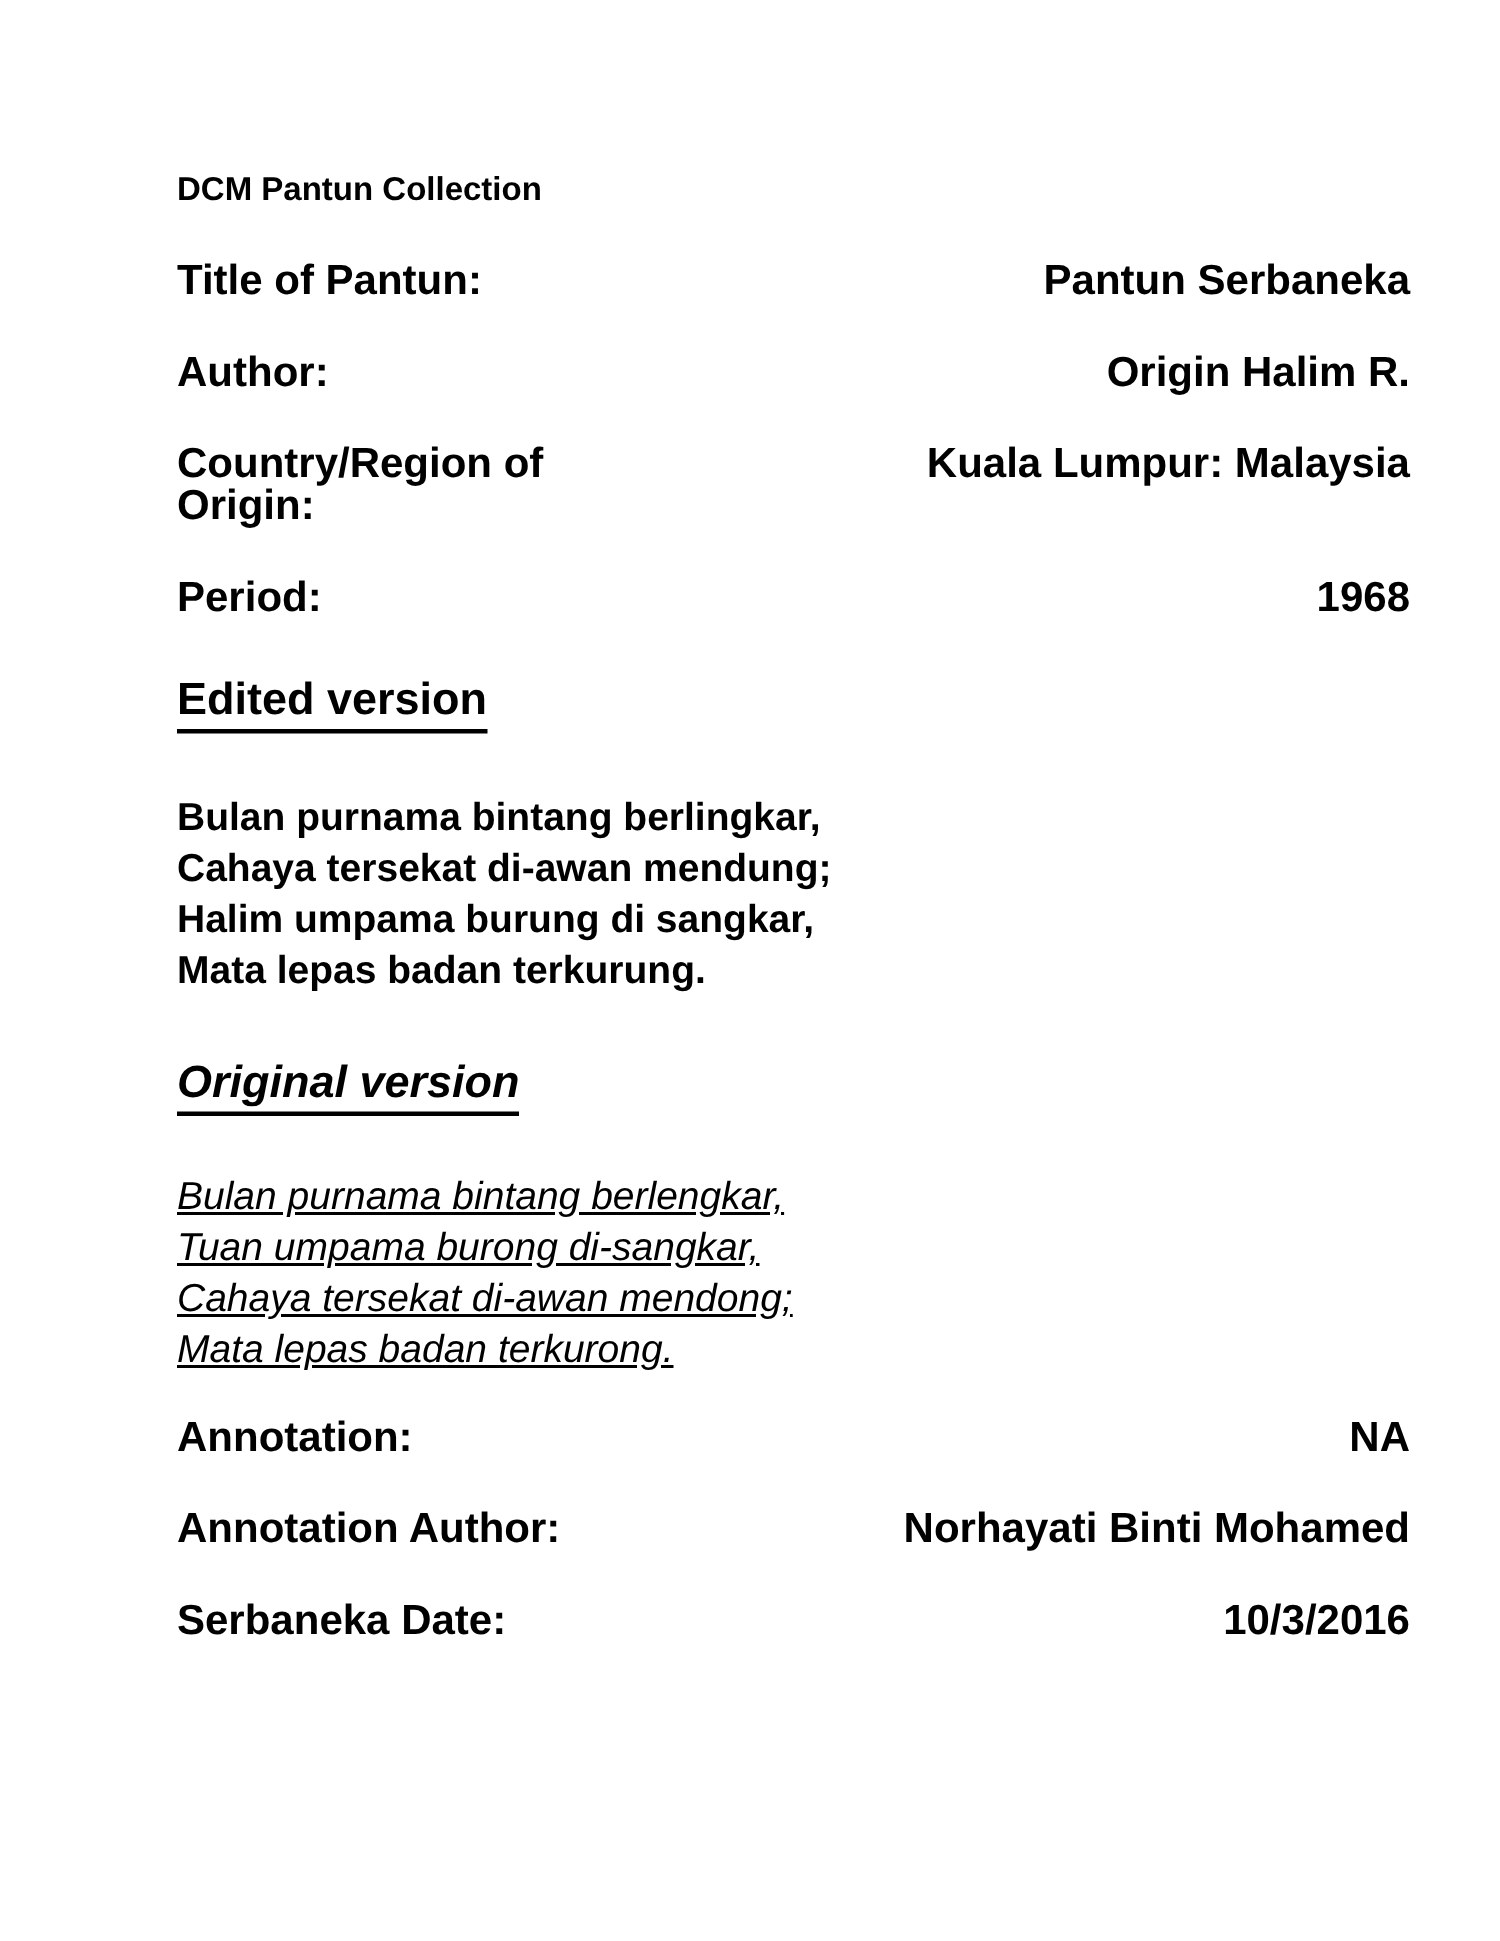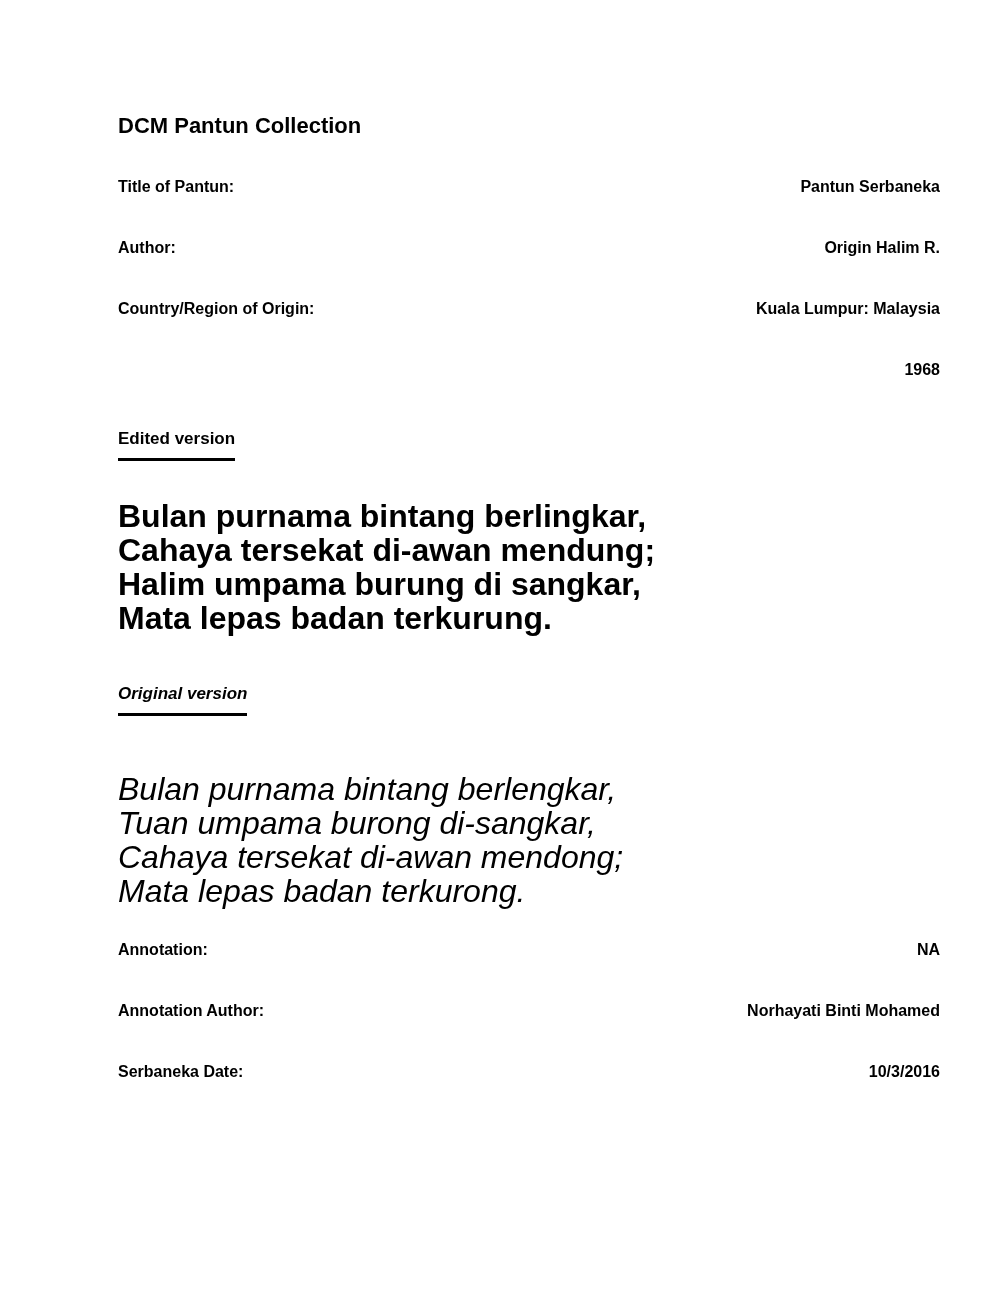--- a/index.html
+++ b/index.html
@@ -23,52 +23,52 @@
   }
   .doc-title {
     margin: 0;
     font-size: 22px;
     line-height: 28px;
     font-weight: bold;
   }
   .field-row {
     display: flex;
     margin-top: 33px;
-    font-size: 16px;
+    font-size: 28px;
     line-height: 28px;
     font-weight: bold;
   }
   .field-row .label {
     width: 293px;
     flex: 0 0 293px;
   }
   .field-row .value {
     flex: 1 1 auto;
     text-align: right;
   }
   .section-heading {
     margin: 0;
-    font-size: 17px;
+    font-size: 30px;
     line-height: 34px;
     font-weight: bold;
   }
   .section-heading.edited { margin-top: 38px; }
   .section-heading.original { margin-top: 42px; font-style: italic; }
   .section-heading .underlined {
     display: inline-block;
     border-bottom: 3px solid #000;
     padding-bottom: 2px;
   }
   .poem {
     margin-top: 38px;
-    font-size: 32px;
+    font-size: 26px;
     line-height: 34px;
   }
   .poem.edited-poem { font-weight: bold; }
-  .poem.original-poem { font-style: italic; font-weight: normal; margin-top: 56px; }
+  .poem.original-poem { font-style: italic; font-weight: normal; margin-top: 36px; text-decoration: underline; }
   .annotation-block { margin-top: 14px; }
   .annotation-block .field-row:first-child { margin-top: 28px; gap: 20px; }
 </style>
 </head>
 <body>
 
 <div class="page">
 
   <h1 class="doc-title">DCM Pantun Collection</h1>
 
@@ -81,20 +81,21 @@
     <div class="label">Author:</div>
     <div class="value">Origin Halim R.</div>
   </div>
 
   <div class="field-row">
     <div class="label">Country/Region of Origin:</div>
     <div class="value">Kuala Lumpur: Malaysia</div>
   </div>
 
   <div class="field-row">
+    <div class="label">Period:</div>
     <div class="value">1968</div>
   </div>
 
   <h2 class="section-heading edited">
     <span class="underlined">Edited version</span>
   </h2>
 
   <div class="poem edited-poem">
     <div class="poem-line">Bulan purnama bintang berlingkar,</div>
     <div class="poem-line">Cahaya tersekat di-awan mendung;</div>

